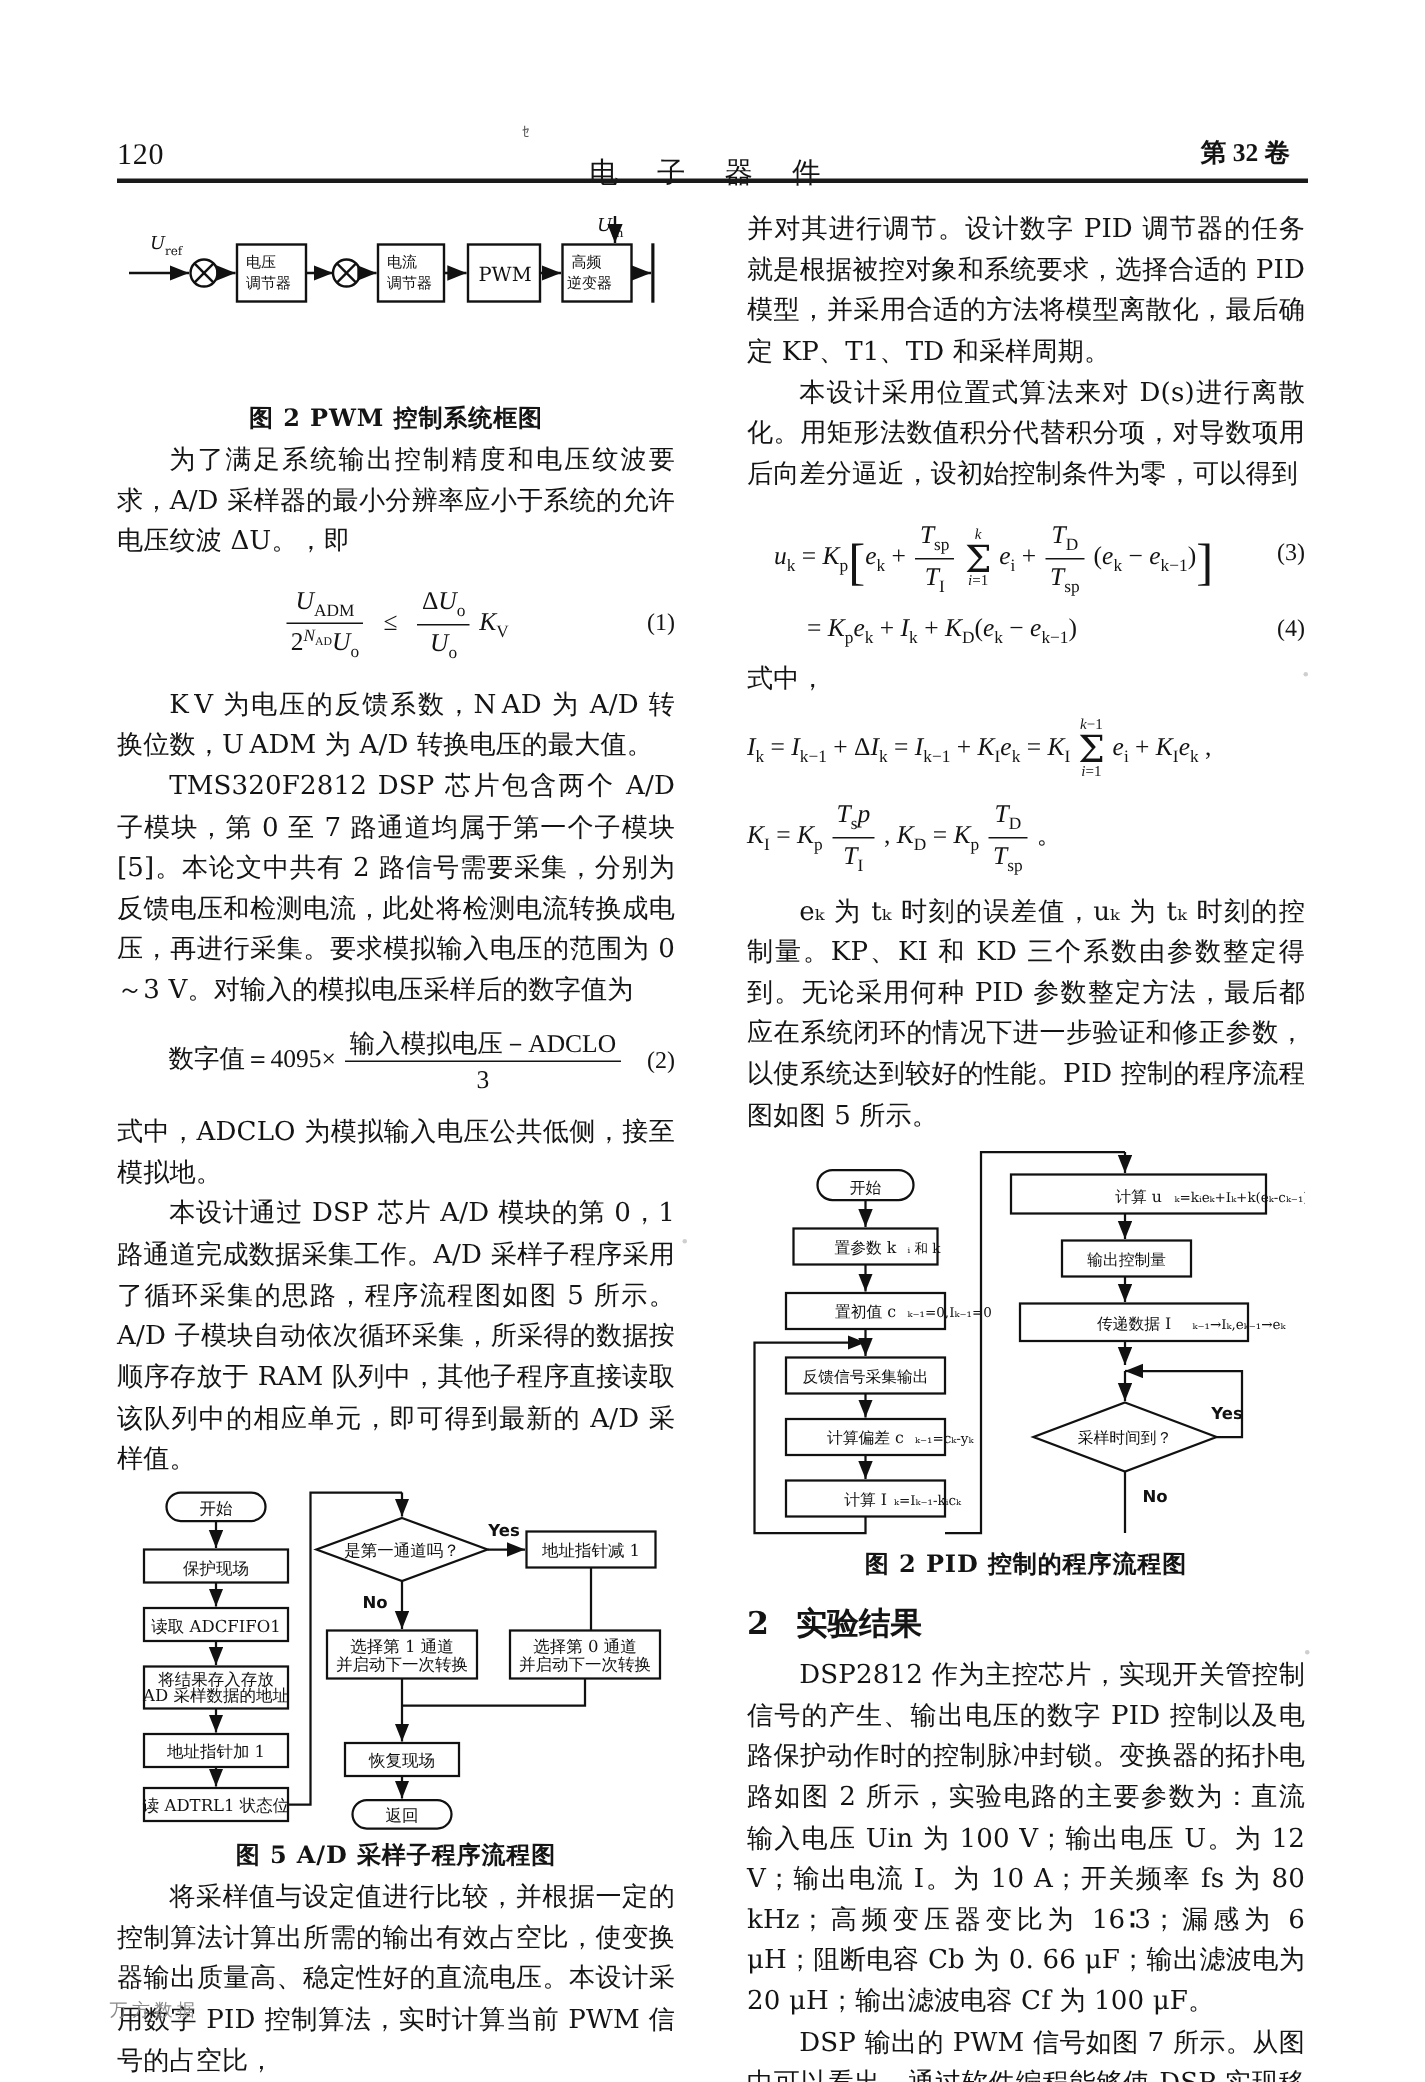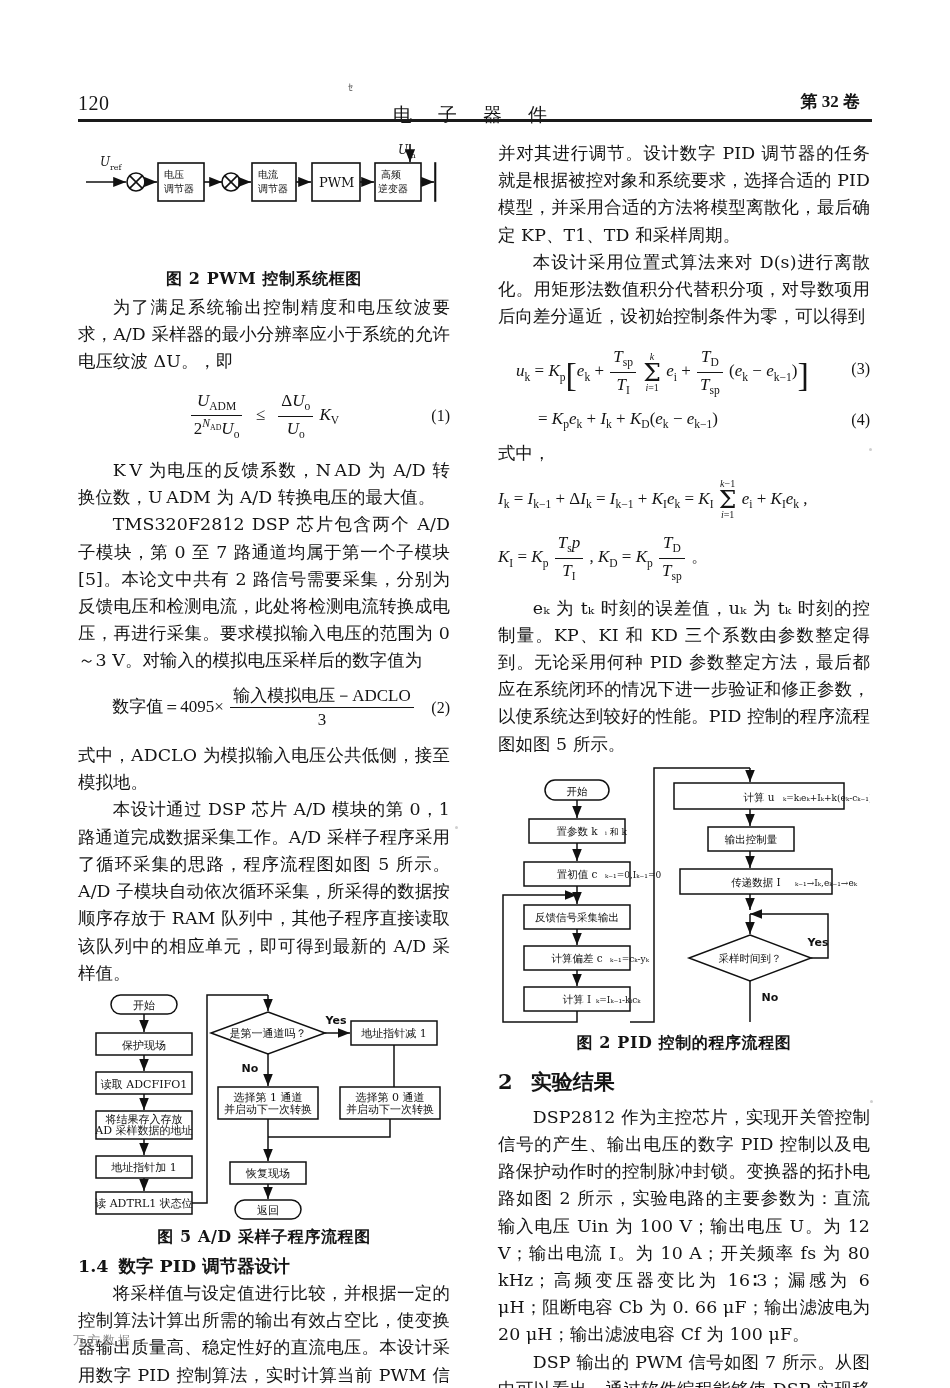--- a/index.html
+++ b/index.html
@@ -243,23 +243,20 @@
         <text x="312" y="122">并启动下一次转换</text>
         <text x="190" y="186">恢复现场</text>
         <text x="190" y="223">返回</text>
         <text x="258" y="33" font-size="11" font-weight="bold" font-family="DejaVu Sans, sans-serif">Yes</text>
         <text x="172" y="81" font-size="11" font-weight="bold" font-family="DejaVu Sans, sans-serif">No</text>
       </g>
     </svg>
 
     <div class="figcap">图 5   A/D 采样子程序流程图</div>
 
-    <div class="seclabel">
-      <span class="num">1.4</span><span>数字 PID 调节器设计</span>
-    </div>
 
     <p class="body indent">将采样值与设定值进行比较，并根据一定的控制算法计算出所需的输出有效占空比，使变换器输出质量高、稳定性好的直流电压。本设计采用数字 PID 控制算法，实时计算当前 PWM 信号的占空比，</p>
   </div>
 
   <div class="col col-right">
 
     <p class="body">并对其进行调节。设计数字 PID 调节器的任务就是根据被控对象和系统要求，选择合适的 PID 模型，并采用合适的方法将模型离散化，最后确定 KP、T1、TD 和采样周期。</p>
     <p class="body indent">本设计采用位置式算法来对 D(s)进行离散化。用矩形法数值积分代替积分项，对导数项用后向差分逼近，设初始控制条件为零，可以得到</p>
 
     <div class="eq" style="padding:10px 0 2px 18px;">

